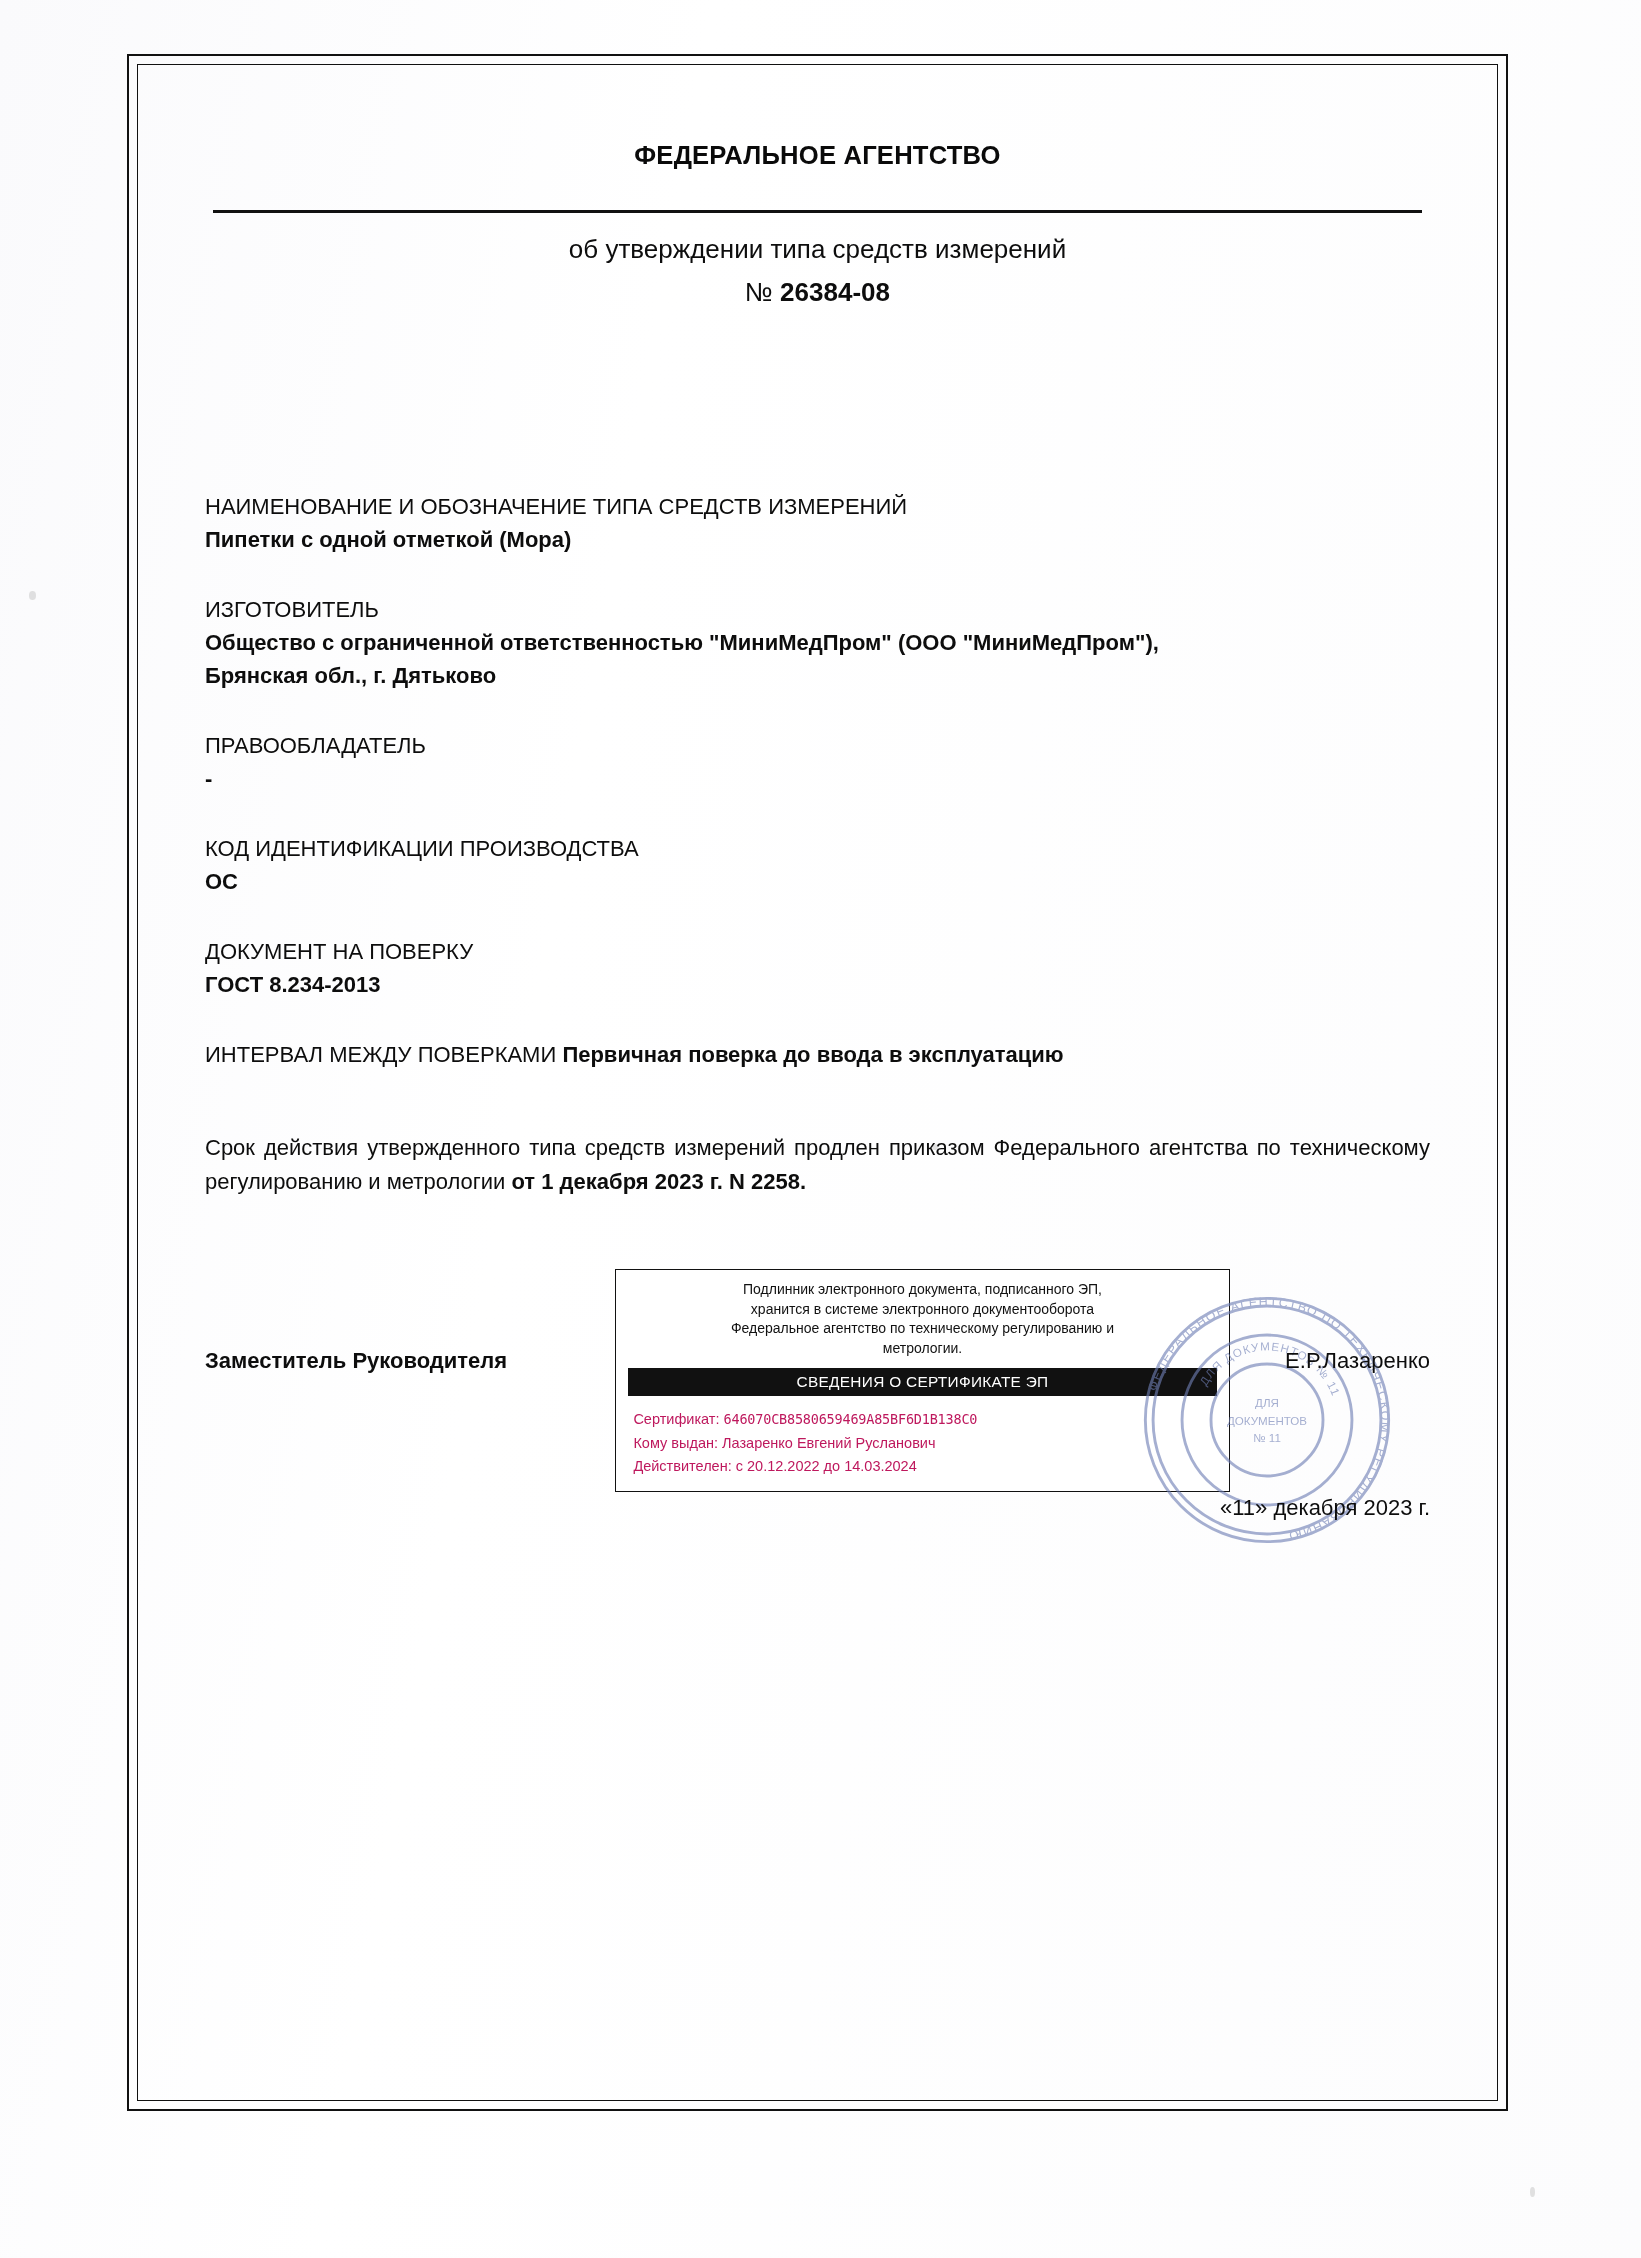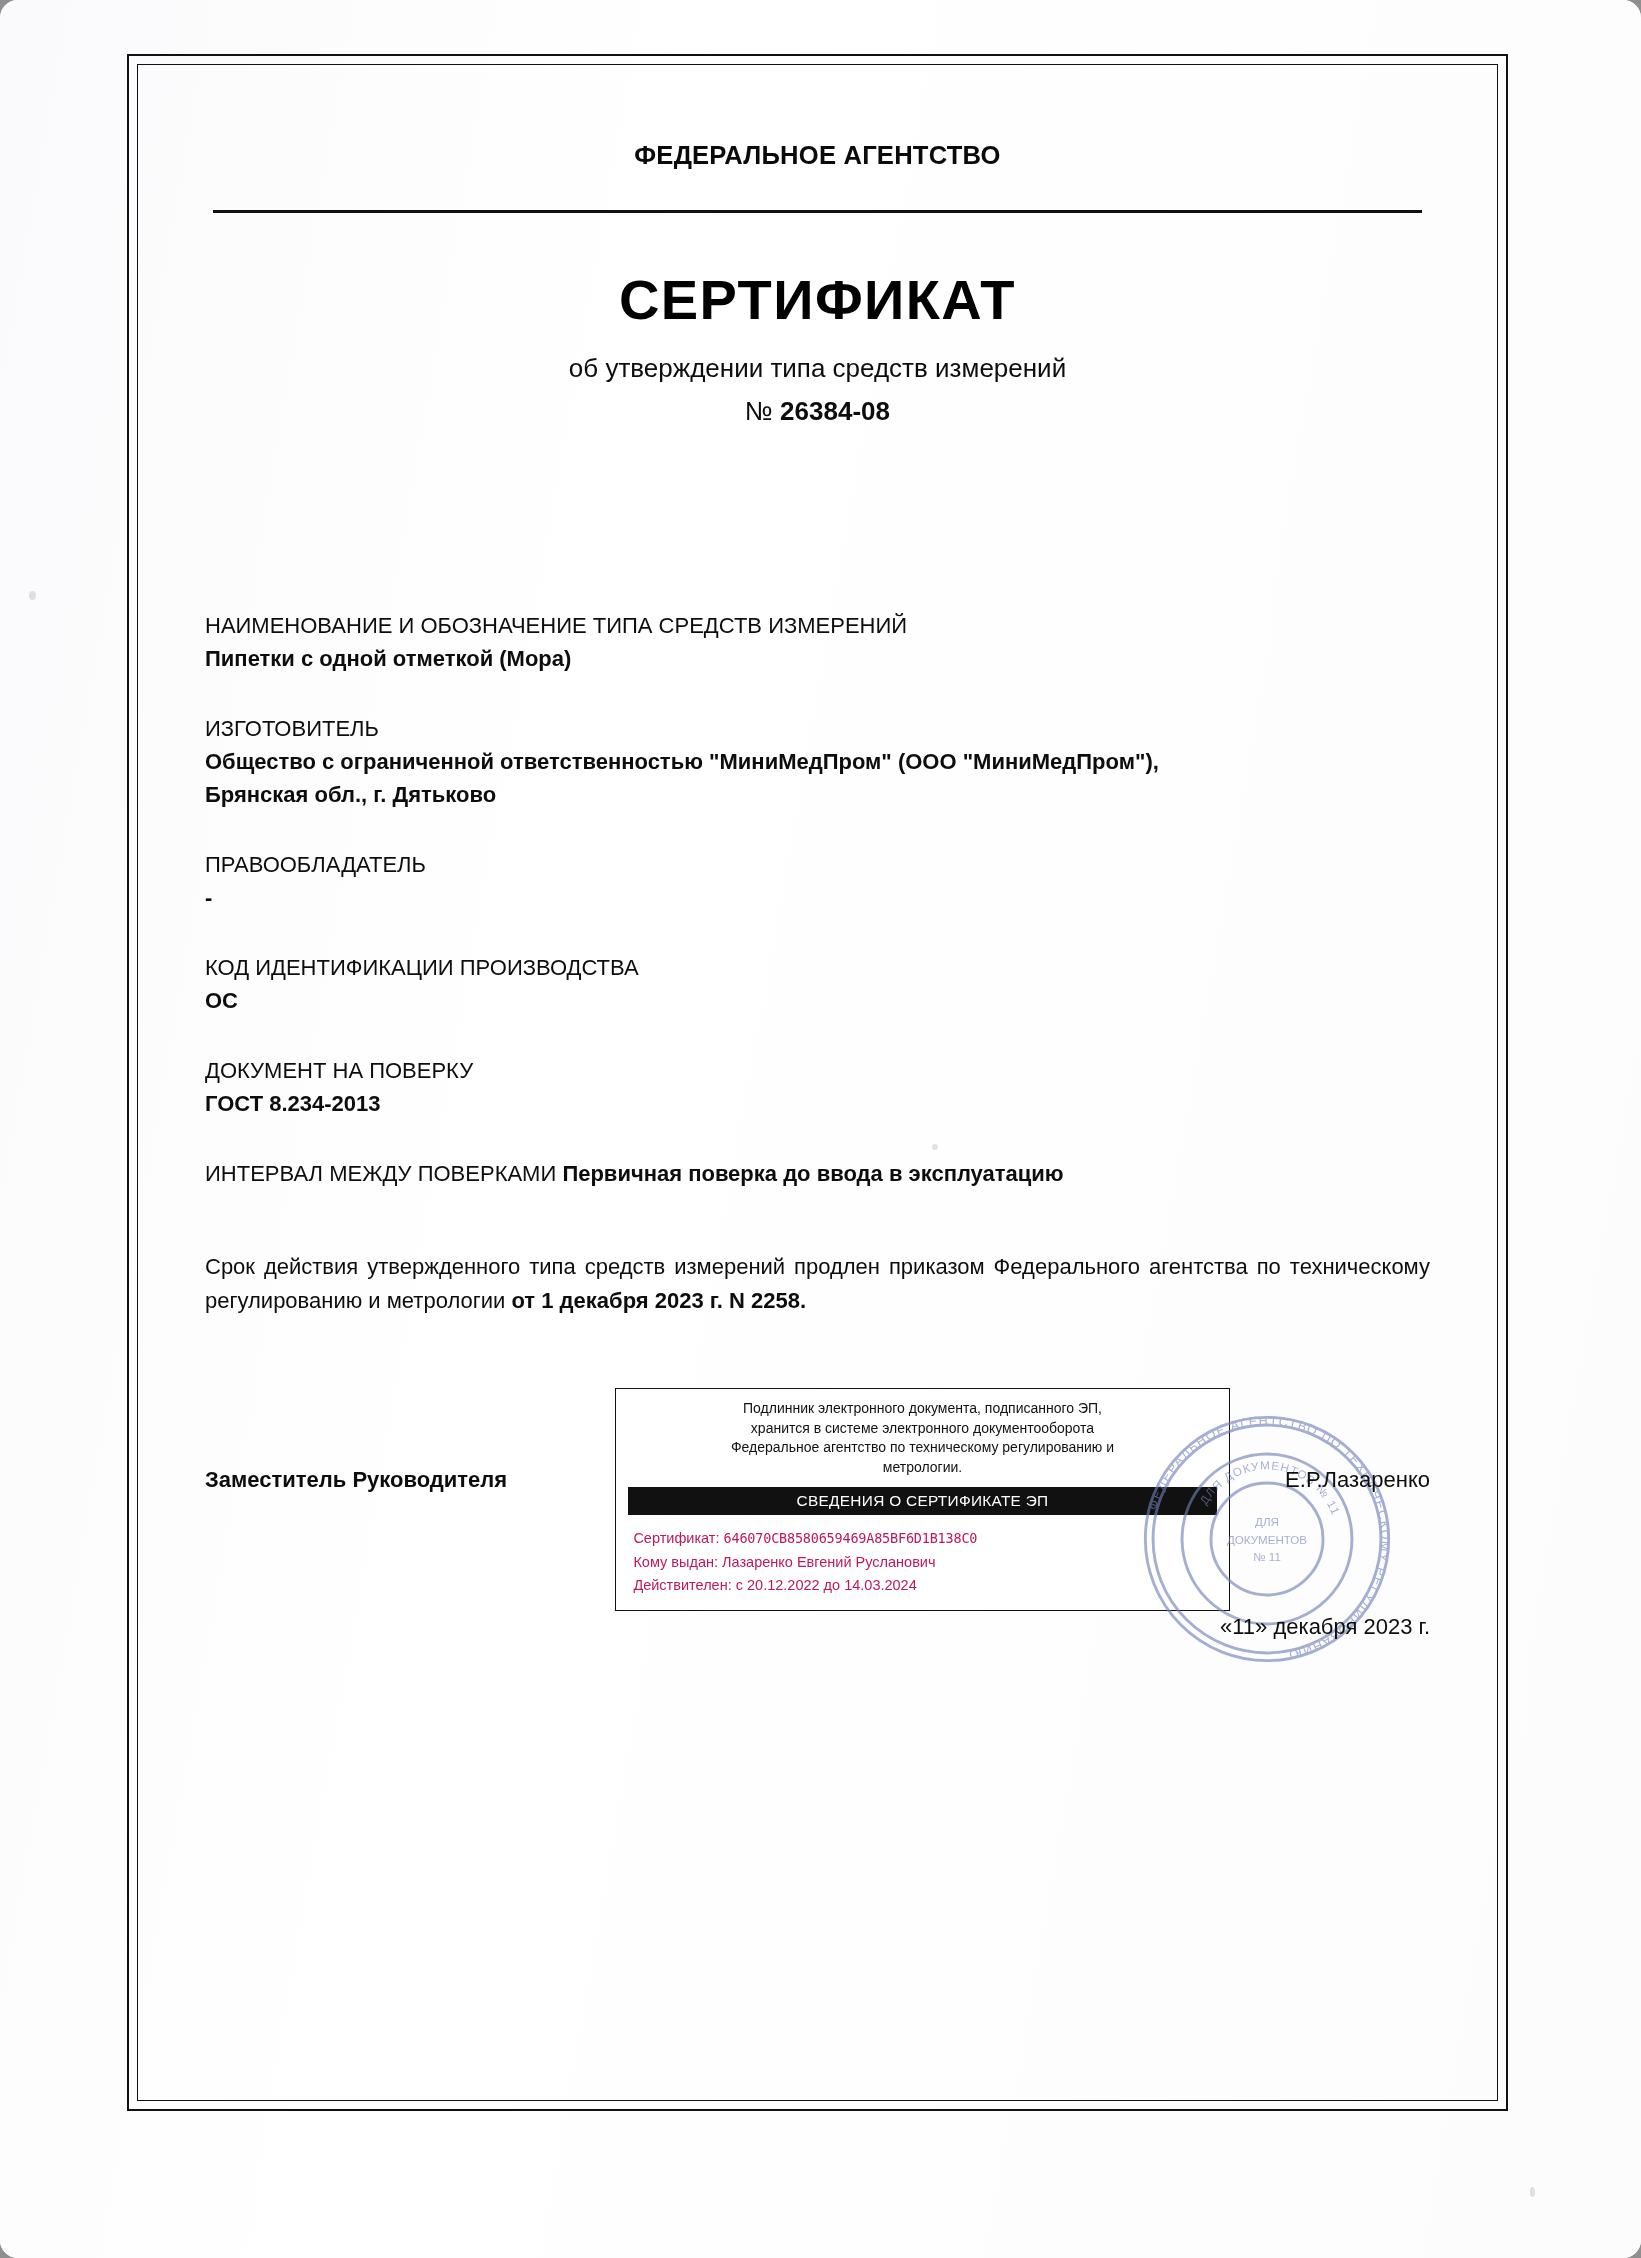--- a/index.html
+++ b/index.html
@@ -13,21 +13,20 @@
     font-family: "Liberation Sans", sans-serif;
     -webkit-font-smoothing: antialiased;
   }
   .page {
     position: relative;
     width: 1641px;
     height: 2258px;
     background: #ffffff;
     box-sizing: border-box;
     overflow: hidden;
-    border-radius: 18px;
   }
   
   .page:before {
     content: "";
     position: absolute;
     inset: 0;
     background: linear-gradient(100deg, rgba(250,250,252,1) 0%, rgba(255,255,255,1) 35%, rgba(252,252,253,1) 100%);
     pointer-events: none;
   }
   .border-outer {
@@ -219,21 +218,20 @@
   <div class="border-inner"></div>
 
   <div class="content">
 
     <div class="agency">
       <div>ФЕДЕРАЛЬНОЕ АГЕНТСТВО</div>
     </div>
 
     <div class="rule"></div>
 
-    <div class="cert-title">СЕРТИФИКАТ</div>
     <div class="cert-sub">об утверждении типа средств измерений</div>
     <div class="cert-number">
       <span>№ </span><b>26384-08</b>
     </div>
 
     <div class="body-block">
 
 
       <div class="gap-lg"></div>
 

